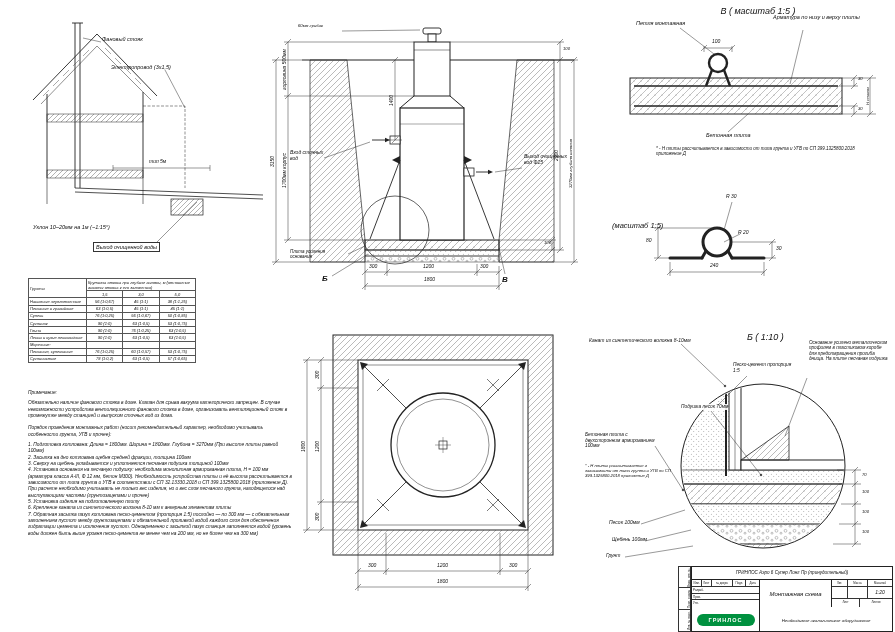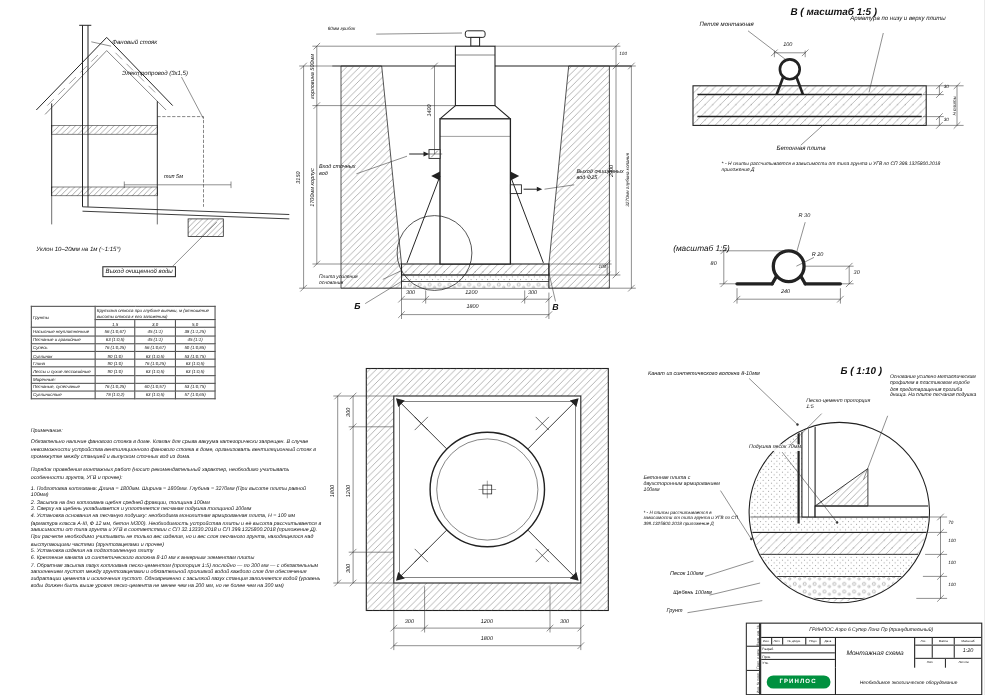--- a/index.html
+++ b/index.html
@@ -6,21 +6,21 @@
   html,body { background:#dcdcdc; }
   .sheet { position:relative; width:895px; height:632px; background:#ffffff; overflow:hidden;
            font-family:"Liberation Sans", sans-serif; color:#111; }
   .panel { position:absolute; }
   .panel > svg { position:absolute; left:0; top:0; display:block; }
   .lbl { position:absolute; font-style:italic; font-size:5.5px; line-height:1.18; color:#111; white-space:nowrap; }
   .wrap { white-space:normal; }
   .rot { transform:rotate(-90deg); transform-origin:0 0; }
   .dim { font-size:5px; }
   .dim4 { font-size:4.2px; }
-  .t-title { font-size:9px; font-weight:bold; }
+  .t-title { font-size:9px; font-weight:normal; }
   .t-sub { font-size:7.5px; }
   .marker { font-size:8px; font-weight:bold; }
   .boxed { border:0.6px solid #333; padding:1px 2px; background:#fff; }
   .whitebg { background:rgba(255,255,255,0.9); }
   .soil-table { position:absolute; left:28px; top:278px; width:168px; border-collapse:collapse;
                 font-size:4px; font-style:italic; color:#111; table-layout:fixed; }
   .soil-table td { border:0.5px solid #555; padding:0.6px 1px; vertical-align:middle; overflow:hidden; }
   .soil-table .num { text-align:center; white-space:nowrap; }
   .notes { position:absolute; left:28px; top:390px; width:264px; font-size:4.8px; font-style:italic;
            color:#111; line-height:1.32; }
@@ -429,21 +429,21 @@
         <path d="M126,93 L176,157"></path>
         <path d="M70,128 L98,172"></path>
         <path d="M56,206 L100,192"></path>
         <path d="M60,223 L106,212"></path>
         <path d="M40,239 L108,228"></path>
         <circle cx="140" cy="68" r="0.9" fill="#333"></circle>
         <circle cx="176" cy="157" r="0.9" fill="#333"></circle>
         <circle cx="98" cy="172" r="0.9" fill="#333"></circle>
       </g>
     </svg>
-    <div class="lbl t-title" style="left:179px;top:14px;">Б ( 1:10 )</div>
+    <div class="lbl t-title" style="left:162px;top:14px;">Б ( 1:10 )</div>
     <div class="lbl" style="left:4px;top:20px;font-size:5px;">Канат из синтетического волокна 8-10мм</div>
     <div class="lbl wrap" style="left:224px;top:22px;width:80px;font-size:4.6px;">Основание усилено металлическим профилем в пластиковом коробе для предотвращения прогиба днища. На плите песчаная подушка</div>
     <div class="lbl wrap whitebg" style="left:148px;top:44px;width:60px;font-size:4.8px;">Песко-цемент пропорция 1:5</div>
     <div class="lbl whitebg" style="left:96px;top:86px;font-size:4.8px;">Подушка песок 70мм</div>
     <div class="lbl wrap" style="left:0;top:114px;width:74px;font-size:4.8px;">Бетонная плита с двухсторонним армированием 100мм</div>
     <div class="lbl wrap" style="left:0;top:146px;width:88px;font-size:4.2px;">* - Н плиты рассчитывается в зависимости от типа грунта и УГВ по СП 399.1325800.2018 приложение Д</div>
     <div class="lbl" style="left:24px;top:202px;font-size:5px;">Песок 100мм</div>
     <div class="lbl" style="left:27px;top:219px;font-size:5px;">Щебень 100мм</div>
     <div class="lbl" style="left:21px;top:235px;font-size:5px;">Грунт</div>
     <div class="lbl dim4" style="left:277px;top:155px;">70</div>

